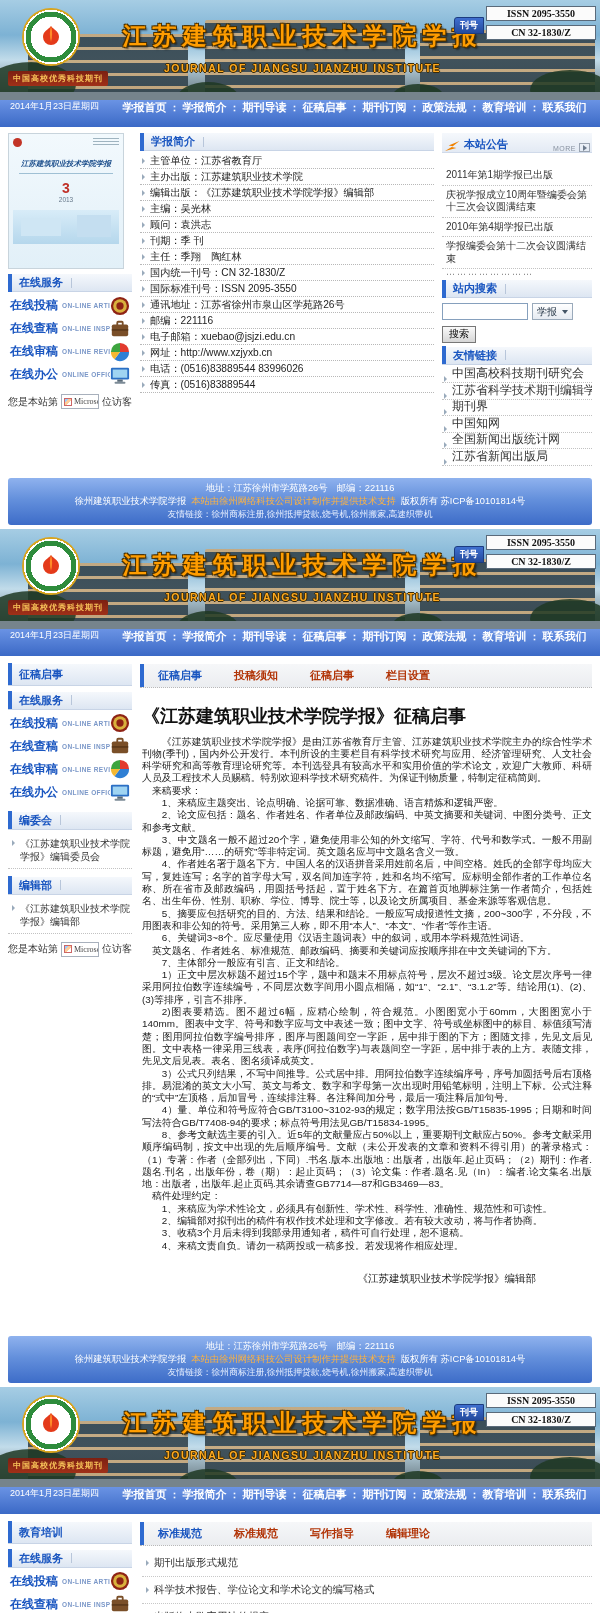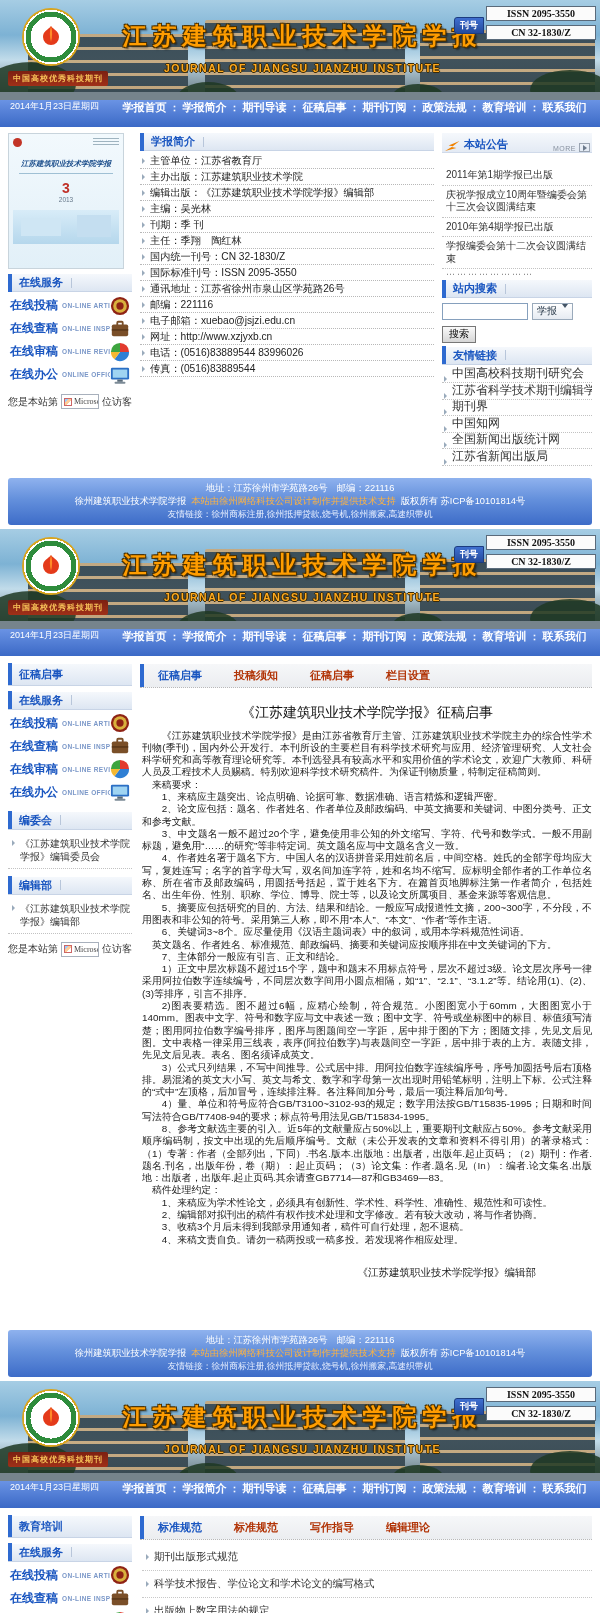--- a/index.html
+++ b/index.html
@@ -76,41 +76,41 @@
 
 .annhdr{display:flex;align-items:flex-end;height:20px;background:linear-gradient(180deg,#f5f8fc,#e3eaf4);border-bottom:1px solid #d0daea;margin-bottom:13px}
 .ann-ic{margin:0 4px 0 3px;flex:none;display:flex}
 .more{margin-left:auto;font-size:7px;color:#8892a0;letter-spacing:.5px;cursor:pointer}
 .morebox{width:11px;height:9px;border:1px solid #9aa4b2;margin:0 2px 0 3px;display:inline-flex;align-items:center;justify-content:center;flex:none}
 .moretri{width:0;height:0;border-left:4px solid #6c7a8c;border-top:3px solid transparent;border-bottom:3px solid transparent}
 .annitem{padding:3px 2px 3px 4px;border-bottom:1px dotted #c2c2c2;font-size:10px;line-height:12.5px;color:#333;cursor:pointer}
 .annclip{height:7px;overflow:hidden;color:#8a8a8a;font-size:9px;padding-left:4px;letter-spacing:2px}
 .srow{display:flex;align-items:center;margin:5px 0 3px;gap:4px}
 .sinput{width:86px;height:17px;border:1px solid #86a0bd;font-size:10px;padding:0 2px}
-.sselect{display:flex;height:17px;border:1px solid #9aaabb;background:linear-gradient(#fff,#e6ebf2);font-size:10px;padding:0 4px;gap:5px;cursor:pointer;color:#234}
+.sselect{display:flex;align-items:center;height:17px;border:1px solid #9aaabb;background:linear-gradient(#fff,#e6ebf2);font-size:10px;padding:7px 4px;gap:5px;cursor:pointer;color:#234}
 .caret{width:0;height:0;border-top:4px solid #456;border-left:3.5px solid transparent;border-right:3.5px solid transparent}
 .sbtn{height:17px;border:1px solid #777;background:linear-gradient(#fafafa,#d6d6d6);font-size:10px;padding:0 6px;cursor:pointer;margin-bottom:4px}
 .flink{display:flex;align-items:flex-end;height:16.5px;border-bottom:1px dotted #c2c2c2;font-size:12px;color:#333;cursor:pointer;white-space:nowrap;overflow:hidden}
 
 
 .crumbrow{display:flex;align-items:stretch;margin:8px 8px 0;gap:8px}
 .crumb-l{width:124px;flex:none}
 .tabsbar{flex:1;display:flex;align-items:center;background:linear-gradient(180deg,#f6f7f9,#ebedf0);border-bottom:1px dotted #b8b8b8}
 .tacc{width:4px;align-self:stretch;background:#2e6ad0;margin-right:14px;flex:none}
 .tab{font-size:11px;font-weight:bold;cursor:pointer;color:#b23508;margin-right:32px;white-space:nowrap}
 .tab.active{color:#1a56c0}
 
 
 .body2{display:flex;padding:4px 8px 0}
 .sidebar{width:124px;flex:none}
 .sb-box{margin-top:8px}
 .sb-item{display:flex;align-items:flex-start;padding:5px 2px;border-bottom:1px dotted #c2c2c2;font-size:10px;line-height:13px;color:#333;cursor:pointer}
 .sb-item .arr{margin-top:3px}
 .main{flex:1;min-width:0;padding:0 0 0 10px}
-.art-title{text-align:center;font-size:14px;font-weight:normal;color:#111;margin:12px 0 8px}
+.art-title{text-align:left;font-size:18px;font-weight:bold;color:#111;margin:12px 0 8px}
 .para{font-size:9.9px;line-height:12.3px;color:#222;text-indent:2em;text-align:justify}
 .ti1{text-indent:1em}
 .sig{margin:20px 56px 6px 0;text-align:right;font-size:10.5px;color:#222}
 
 
 .listrow{display:flex;align-items:center;padding:6px 2px;border-bottom:1px dotted #c8c8c8;font-size:10.5px;color:#333;cursor:pointer}
 
 
 .footer{margin:8px 8px 0;padding:4px 0 5px;text-align:center;color:#fff;background:linear-gradient(180deg,#8fb2ee 0%,#6490dc 45%,#3d6cc8 100%);border-radius:3px}
 .footer.gap-lg{margin-top:44px}
@@ -235,20 +235,24 @@
           <span class="arr"></span>
           <span>主办出版：江苏建筑职业技术学院</span>
         </div>
       <div class="introrow">
           <span class="arr"></span>
           <span>编辑出版：《江苏建筑职业技术学院学报》编辑部</span>
         </div>
       <div class="introrow">
           <span class="arr"></span>
           <span>主编：吴光林</span>
+        </div>
+      <div class="introrow">
+          <span class="arr"></span>
+          <span>顾问：袁洪志</span>
         </div>
       <div class="introrow">
           <span class="arr"></span>
           <span>刊期：季 刊</span>
         </div>
       <div class="introrow">
           <span class="arr"></span>
           <span>主任：季翔　陶红林</span>
         </div>
       <div class="introrow">

